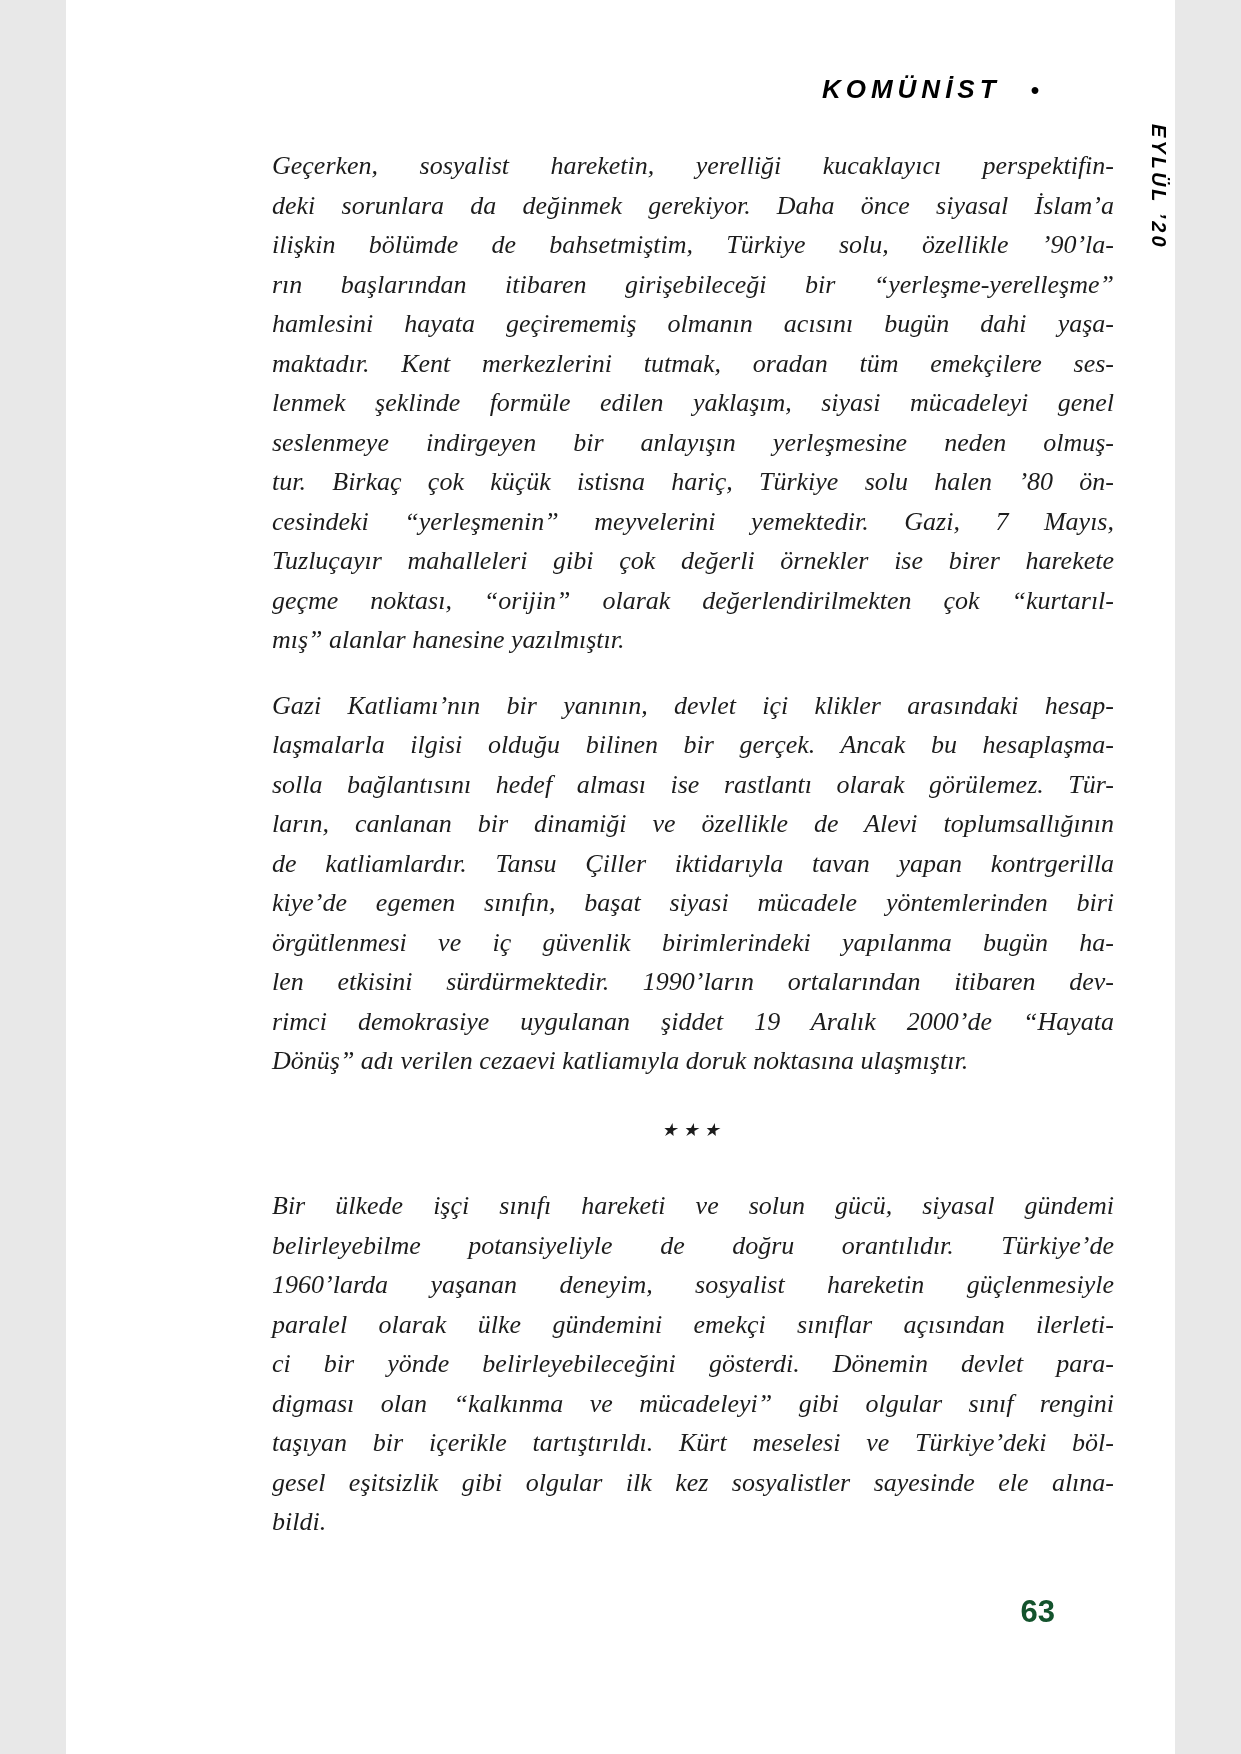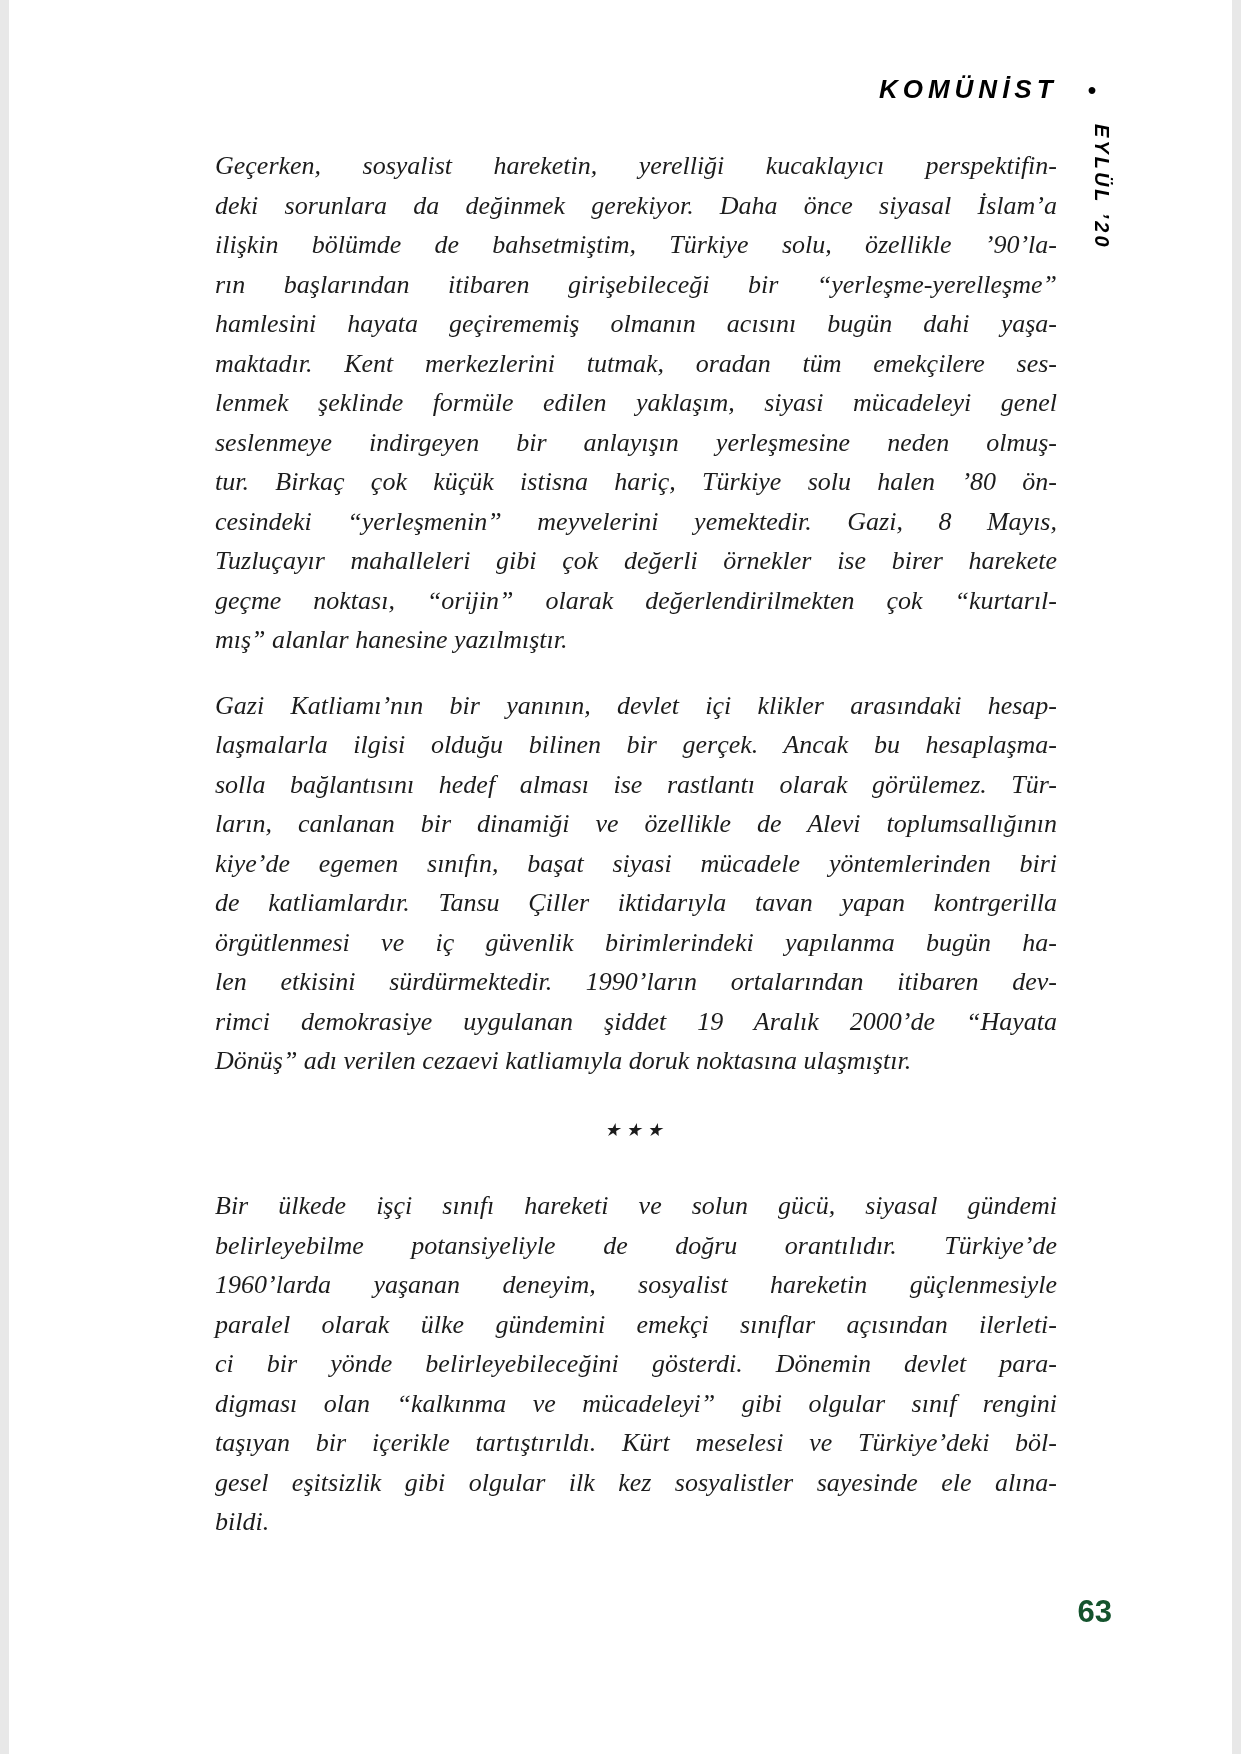--- a/index.html
+++ b/index.html
@@ -2,21 +2,21 @@
 <html><head>
 <meta charset="utf-8">
 <style>
   html, body {
     margin: 0;
     padding: 0;
     background: #e8e8e8;
   }
   .page {
     position: relative;
-    width: 1223px;
+    width: 1109px;
     height: 1754px;
     margin: 0 auto;
     background: #ffffff;
     overflow: hidden;
     font-family: "Liberation Serif", serif;
     color: #1a1a1a;
   }
   
   .masthead {
     position: absolute;
@@ -109,32 +109,32 @@
       <div class="para">
         <div class="line">Geçerken, sosyalist hareketin, yerelliği kucaklayıcı perspektifin-</div>
         <div class="line">deki sorunlara da değinmek gerekiyor. Daha önce siyasal İslam’a</div>
         <div class="line">ilişkin bölümde de bahsetmiştim, Türkiye solu, özellikle ’90’la-</div>
         <div class="line">rın başlarından itibaren girişebileceği bir “yerleşme-yerelleşme”</div>
         <div class="line">hamlesini hayata geçirememiş olmanın acısını bugün dahi yaşa-</div>
         <div class="line">maktadır. Kent merkezlerini tutmak, oradan tüm emekçilere ses-</div>
         <div class="line">lenmek şeklinde formüle edilen yaklaşım, siyasi mücadeleyi genel</div>
         <div class="line">seslenmeye indirgeyen bir anlayışın yerleşmesine neden olmuş-</div>
         <div class="line">tur. Birkaç çok küçük istisna hariç, Türkiye solu halen ’80 ön-</div>
-        <div class="line">cesindeki “yerleşmenin” meyvelerini yemektedir. Gazi, 8 Mayıs,</div>
+        <div class="line">cesindeki “yerleşmenin” meyvelerini yemektedir. Gazi, 7 Mayıs,</div>
         <div class="line">Tuzluçayır mahalleleri gibi çok değerli örnekler ise birer harekete</div>
         <div class="line">geçme noktası, “orijin” olarak değerlendirilmekten çok “kurtarıl-</div>
         <div class="line last">mış” alanlar hanesine yazılmıştır.</div>
       </div>
       <div class="para">
         <div class="line">Gazi Katliamı’nın bir yanının, devlet içi klikler arasındaki hesap-</div>
         <div class="line">laşmalarla ilgisi olduğu bilinen bir gerçek. Ancak bu hesaplaşma-</div>
         <div class="line">solla bağlantısını hedef alması ise rastlantı olarak görülemez. Tür-</div>
         <div class="line">ların, canlanan bir dinamiği ve özellikle de Alevi toplumsallığının</div>
+        <div class="line">de katliamlardır. Tansu Çiller iktidarıyla tavan yapan kontrgerilla</div>
         <div class="line">kiye’de egemen sınıfın, başat siyasi mücadele yöntemlerinden biri</div>
-        <div class="line">de katliamlardır. Tansu Çiller iktidarıyla tavan yapan kontrgerilla</div>
         <div class="line">örgütlenmesi ve iç güvenlik birimlerindeki yapılanma bugün ha-</div>
         <div class="line">len etkisini sürdürmektedir. 1990’ların ortalarından itibaren dev-</div>
         <div class="line">rimci demokrasiye uygulanan şiddet 19 Aralık 2000’de “Hayata</div>
         <div class="line last">Dönüş” adı verilen cezaevi katliamıyla doruk noktasına ulaşmıştır.</div>
       </div>
       <div class="divider-row">★★★</div>
       <div class="para">
         <div class="line">Bir ülkede işçi sınıfı hareketi ve solun gücü, siyasal gündemi</div>
         <div class="line">belirleyebilme potansiyeliyle de doğru orantılıdır. Türkiye’de</div>
         <div class="line">1960’larda yaşanan deneyim, sosyalist hareketin güçlenmesiyle</div>

